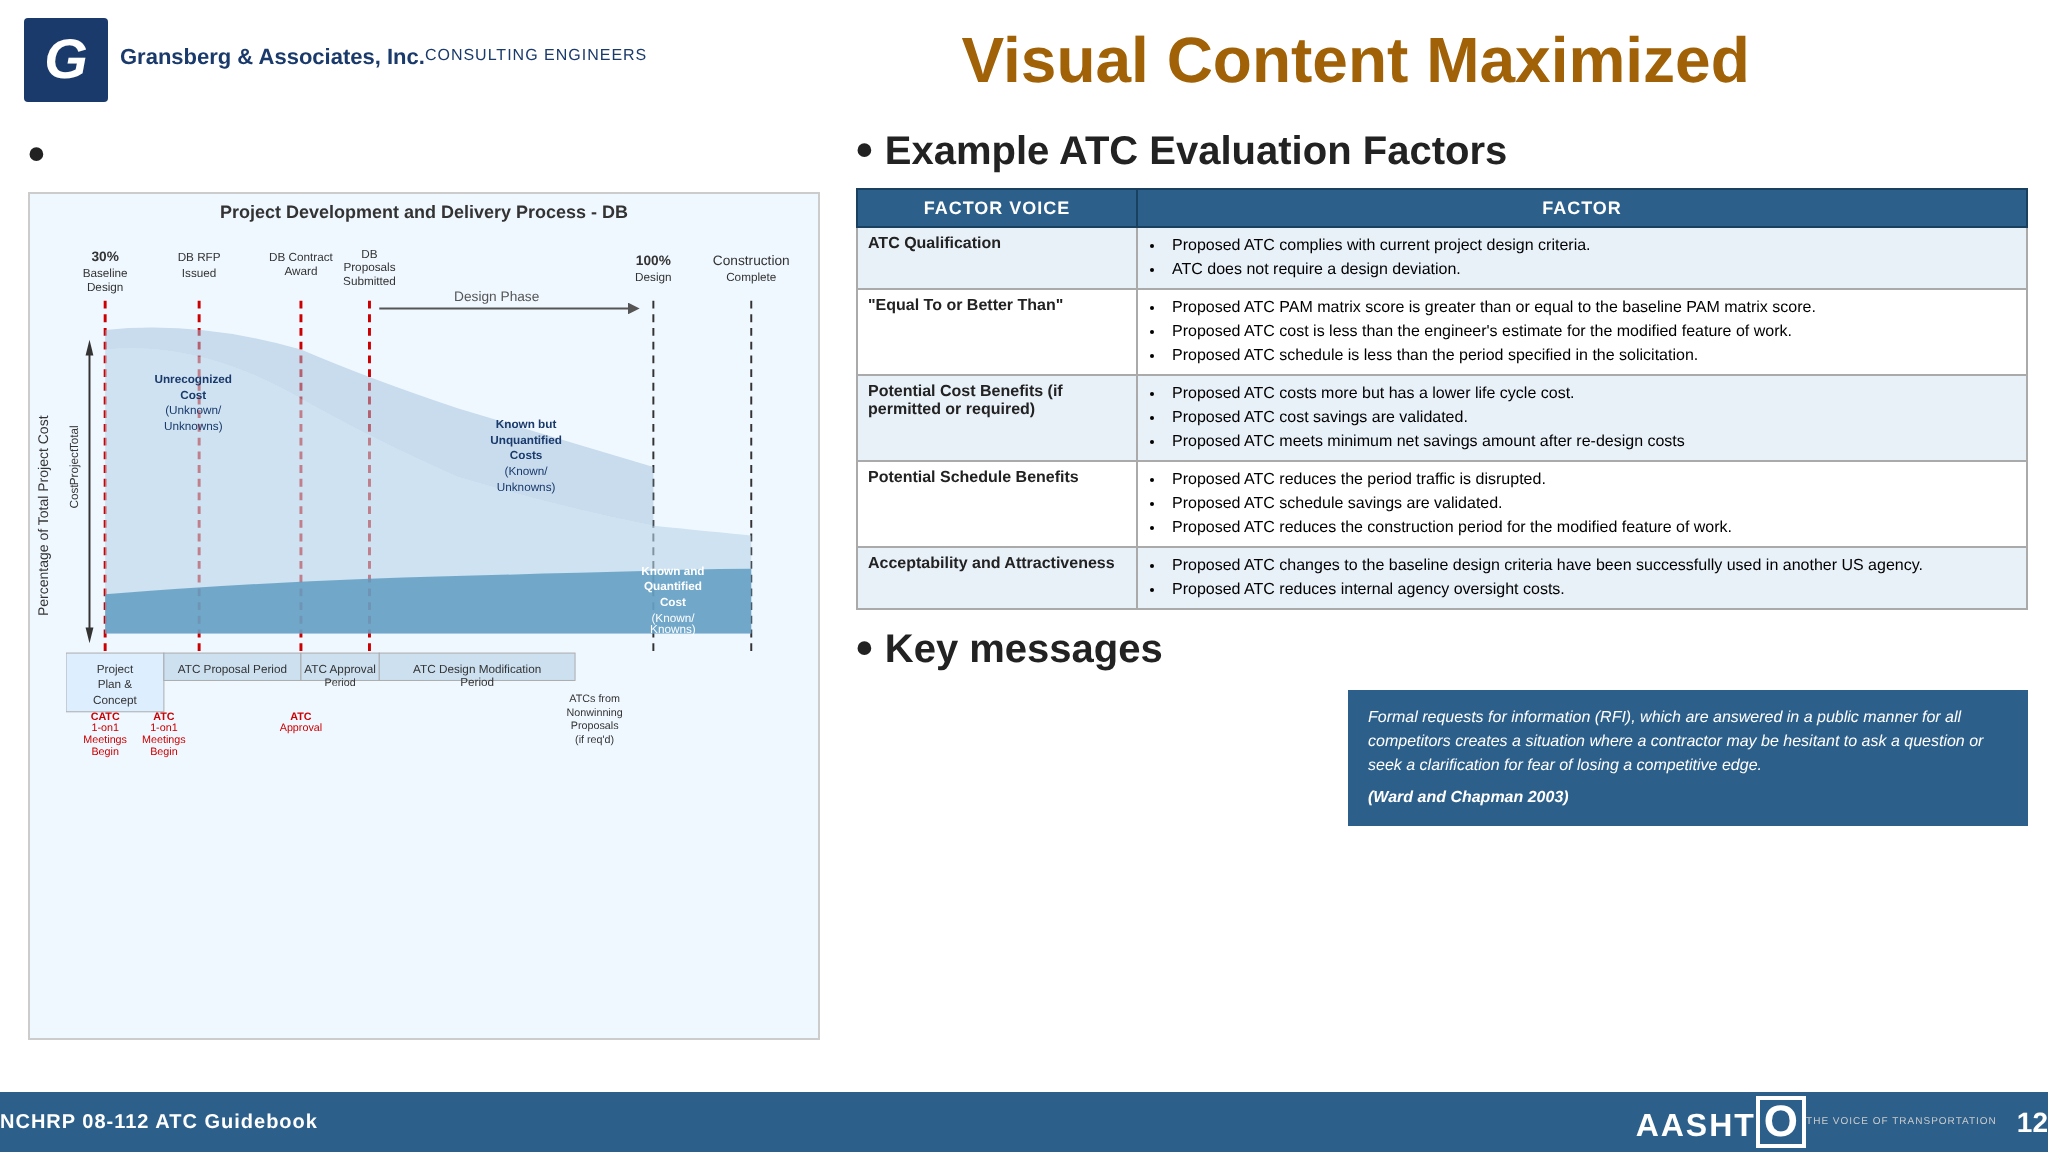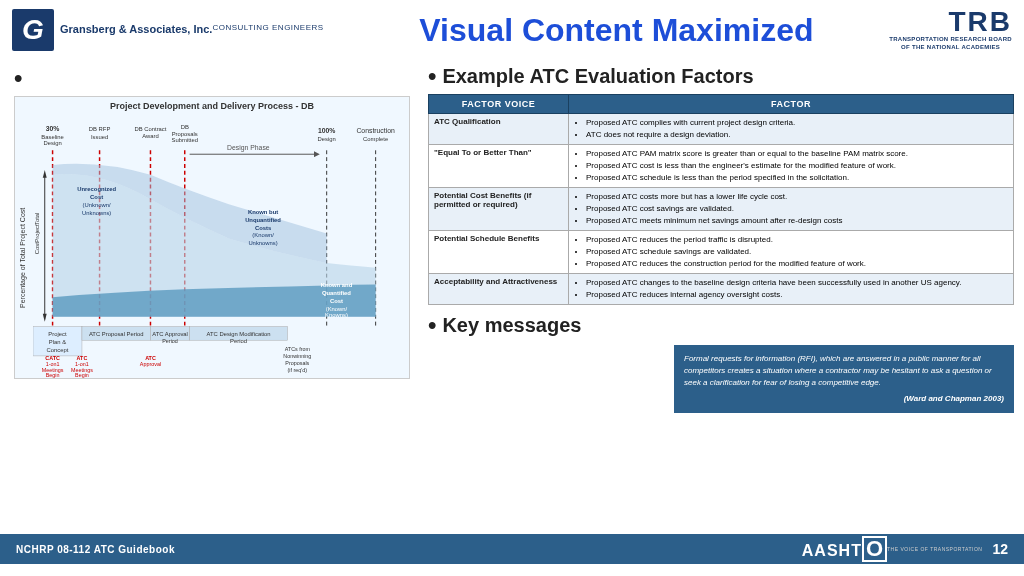--- a/index.html
+++ b/index.html
@@ -57,21 +57,21 @@
     .logo-sub {
       font-size: 8px;
       color: #1a3a6b;
       letter-spacing: 0.5px;
     }
     .page-title {
       flex: 1;
       text-align: center;
       font-size: 32px;
       font-weight: bold;
-      color: #1d4ed8;
+      color: #a16207;
       padding-left: 20px;
     }
     .trb-logo {
       min-width: 120px;
       display: flex;
       flex-direction: column;
       align-items: flex-end;
     }
     .trb-text {
       font-size: 28px;
@@ -113,21 +113,21 @@
     .bullet {
       color: #222;
       font-size: 24px;
     }
 
     
     .chart-container {
       background: #f0f8ff;
       border: 1px solid #ccc;
       padding: 4px;
-      height: 283px;
+      height: 424px;
       position: relative;
       overflow: hidden;
     }
     .chart-title {
       text-align: center;
       font-size: 9px;
       font-weight: bold;
       color: #333;
       margin-bottom: 2px;
     }
@@ -218,38 +218,37 @@
       color: #fff;
       padding: 8px 10px;
       font-size: 8px;
       font-style: italic;
       line-height: 1.5;
       max-width: 340px;
       float: right;
       margin-top: 2px;
     }
     .quote-citation {
-      text-align: right;
       font-weight: bold;
       font-style: italic;
       margin-top: 4px;
       font-size: 8px;
     }
 
     
     .footer {
       background: #2c5f8a;
       color: #fff;
       height: 30px;
       display: flex;
       align-items: center;
       justify-content: space-between;
-      padding: 0 16px;
+      padding: 0 0;
       position: absolute;
-      bottom: 12px;
+      bottom: 0;
       left: 0;
       right: 0;
     }
     .footer-text {
       font-size: 10px;
       font-weight: bold;
       letter-spacing: 0.5px;
     }
     .footer-right {
       display: flex;
@@ -285,25 +284,20 @@
   <div class="logo-area">
     <div class="logo-box">
       <div class="logo-g">G</div>
       <div class="logo-text">
         <span class="logo-name">Gransberg &amp; Associates, Inc.</span>
         <span class="logo-sub">CONSULTING ENGINEERS</span>
       </div>
     </div>
   </div>
   <div class="page-title">Visual Content Maximized</div>
-  <div class="trb-logo">
-    <span class="trb-text">TRB</span>
-    <span class="trb-sub" style="white-space:pre-line;">TRANSPORTATION RESEARCH BOARD
-OF THE NATIONAL ACADEMIES</span>
-  </div>
 </div>
 
 <div class="main-content">
 
   <div class="left-panel">
     <div class="section-title">
       <span class="bullet">•</span>
     </div>
     <div class="chart-container">
       <div class="chart-title">Project Development and Delivery Process - DB</div>

